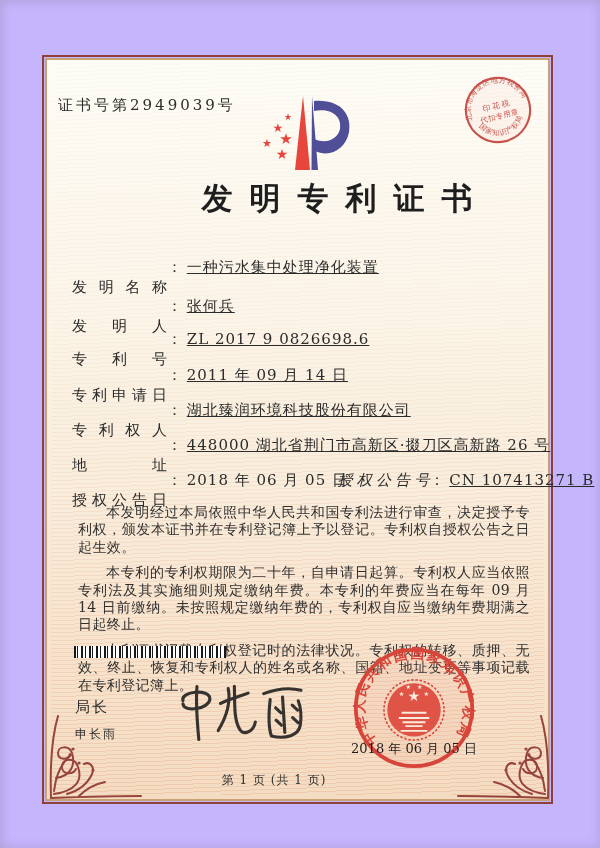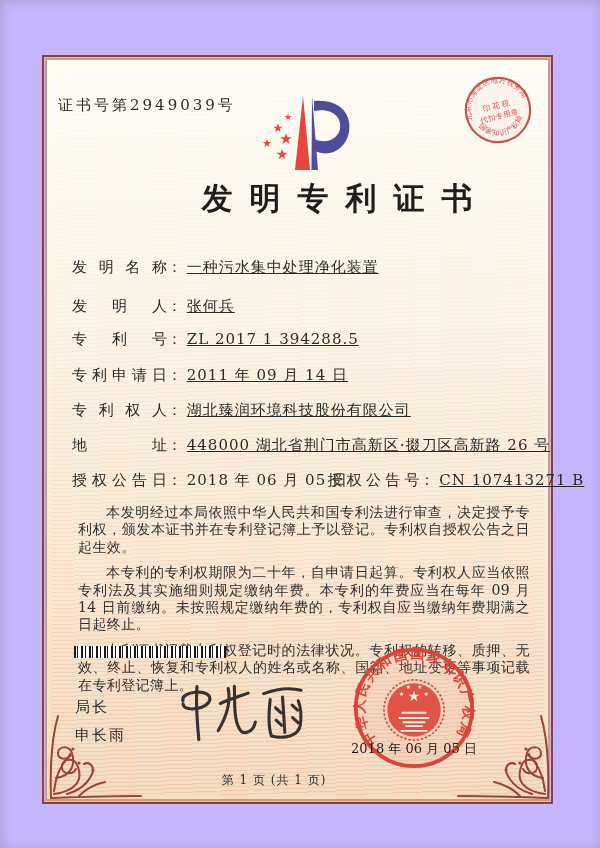--- a/index.html
+++ b/index.html
@@ -21,33 +21,33 @@
     -webkit-mask-image:linear-gradient(180deg, rgba(0,0,0,.10) 0%, rgba(0,0,0,.20) 35%, rgba(0,0,0,.55) 65%, rgba(0,0,0,.95) 100%);
             mask-image:linear-gradient(180deg, rgba(0,0,0,.10) 0%, rgba(0,0,0,.20) 35%, rgba(0,0,0,.55) 65%, rgba(0,0,0,.95) 100%);
   }
   .cert-no{position:absolute;left:58px;top:96px;font-size:15px;letter-spacing:3px;}
   .logo{position:absolute;left:248px;top:92px;width:104px;height:84px;}
   .title{
     position:absolute;left:42px;top:178px;width:554px;text-align:center;
     font-size:31px;font-weight:600;letter-spacing:17px;text-indent:17px;color:#1e1e1e;margin-left:18px;
   }
   .row{position:absolute;left:72px;width:470px;font-size:15px;white-space:nowrap;}
-  .lab{display:inline-block;width:95px;text-align:justify;text-align-last:justify;vertical-align:top;}
-  .lab2{display:inline-block;width:92px;text-align:justify;text-align-last:justify;vertical-align:top;margin-left:4px;}
+  .lab{display:inline-block;width:95px;text-align:justify;text-align-last:justify;vertical-align:top;margin-top:20px;}
+  .lab2{display:inline-block;width:92px;text-align:justify;text-align-last:justify;vertical-align:top;margin-left:14px;font-style:italic;}
   .colon{display:inline-block;vertical-align:top;}
   .val{letter-spacing:1px;text-decoration:underline;}
   .val-grant{display:inline-block;width:132px;letter-spacing:1px;vertical-align:top;}
   .body-text{position:absolute;left:70px;top:496px;width:468px;font-size:14px;line-height:17.4px;text-align:justify;color:#303030;}
   .body-text p{margin:8px;text-indent:2em;letter-spacing:.4px;}
   .barcode{
     position:absolute;left:74px;top:646px;width:152px;height:12px;
     background:repeating-linear-gradient(90deg,#181818 0 2px,#fdfdfd 2px 3px,#181818 3px 4px,#fdfdfd 4px 7px,#181818 7px 9px,#fdfdfd 9px 11px,#181818 11px 12px,#fdfdfd 12px 15px);
   }
   .signer-title{position:absolute;left:75px;top:698px;font-size:15px;letter-spacing:2px;}
-  .signer-name{position:absolute;left:75px;top:726px;font-size:15px;letter-spacing:2px;}
+  .signer-name{position:absolute;left:75px;top:726px;font-size:12px;letter-spacing:2px;}
   .signature{position:absolute;left:175px;top:678px;width:135px;height:66px;transform:rotate(-2deg);}
   .seal-main{position:absolute;left:352px;top:646px;width:124px;height:124px;}
   .seal-date{position:absolute;left:350px;top:740px;width:128px;text-align:center;font-size:13px;color:#1d1d1d;z-index:6;}
   .seal-tax{position:absolute;left:463px;top:75px;width:70px;height:70px;transform:rotate(-14deg);opacity:.92;}
   .ornament{position:absolute;top:706px;width:100px;height:96px;}
   .ornament.left{left:45px;}
   .ornament.right{left:454px;transform:scaleX(-1);}
   .footer{position:absolute;left:42px;top:772px;width:464px;text-align:center;font-size:12px;letter-spacing:1px;color:#2f2f2f;}
   svg{display:block;}
 </style>
@@ -115,21 +115,21 @@
   <div class="row" style="top:258px">
     <span class="lab">发明名称</span><span class="colon">：</span>
     <span class="val">一种污水集中处理净化装置</span>
   </div>
   <div class="row" style="top:297px">
     <span class="lab">发明人</span><span class="colon">：</span>
     <span class="val">张何兵</span>
   </div>
   <div class="row" style="top:330px">
     <span class="lab">专利号</span><span class="colon">：</span>
-    <span class="val">ZL 2017 1 394288.5</span>
+    <span class="val">ZL 2017 9 0826698.6</span>
   </div>
   <div class="row" style="top:366px">
     <span class="lab">专利申请日</span><span class="colon">：</span>
     <span class="val">2011 年 09 月 14 日</span>
   </div>
   <div class="row" style="top:401px">
     <span class="lab">专利权人</span><span class="colon">：</span>
     <span class="val">湖北臻润环境科技股份有限公司</span>
   </div>
   <div class="row" style="top:436px">

